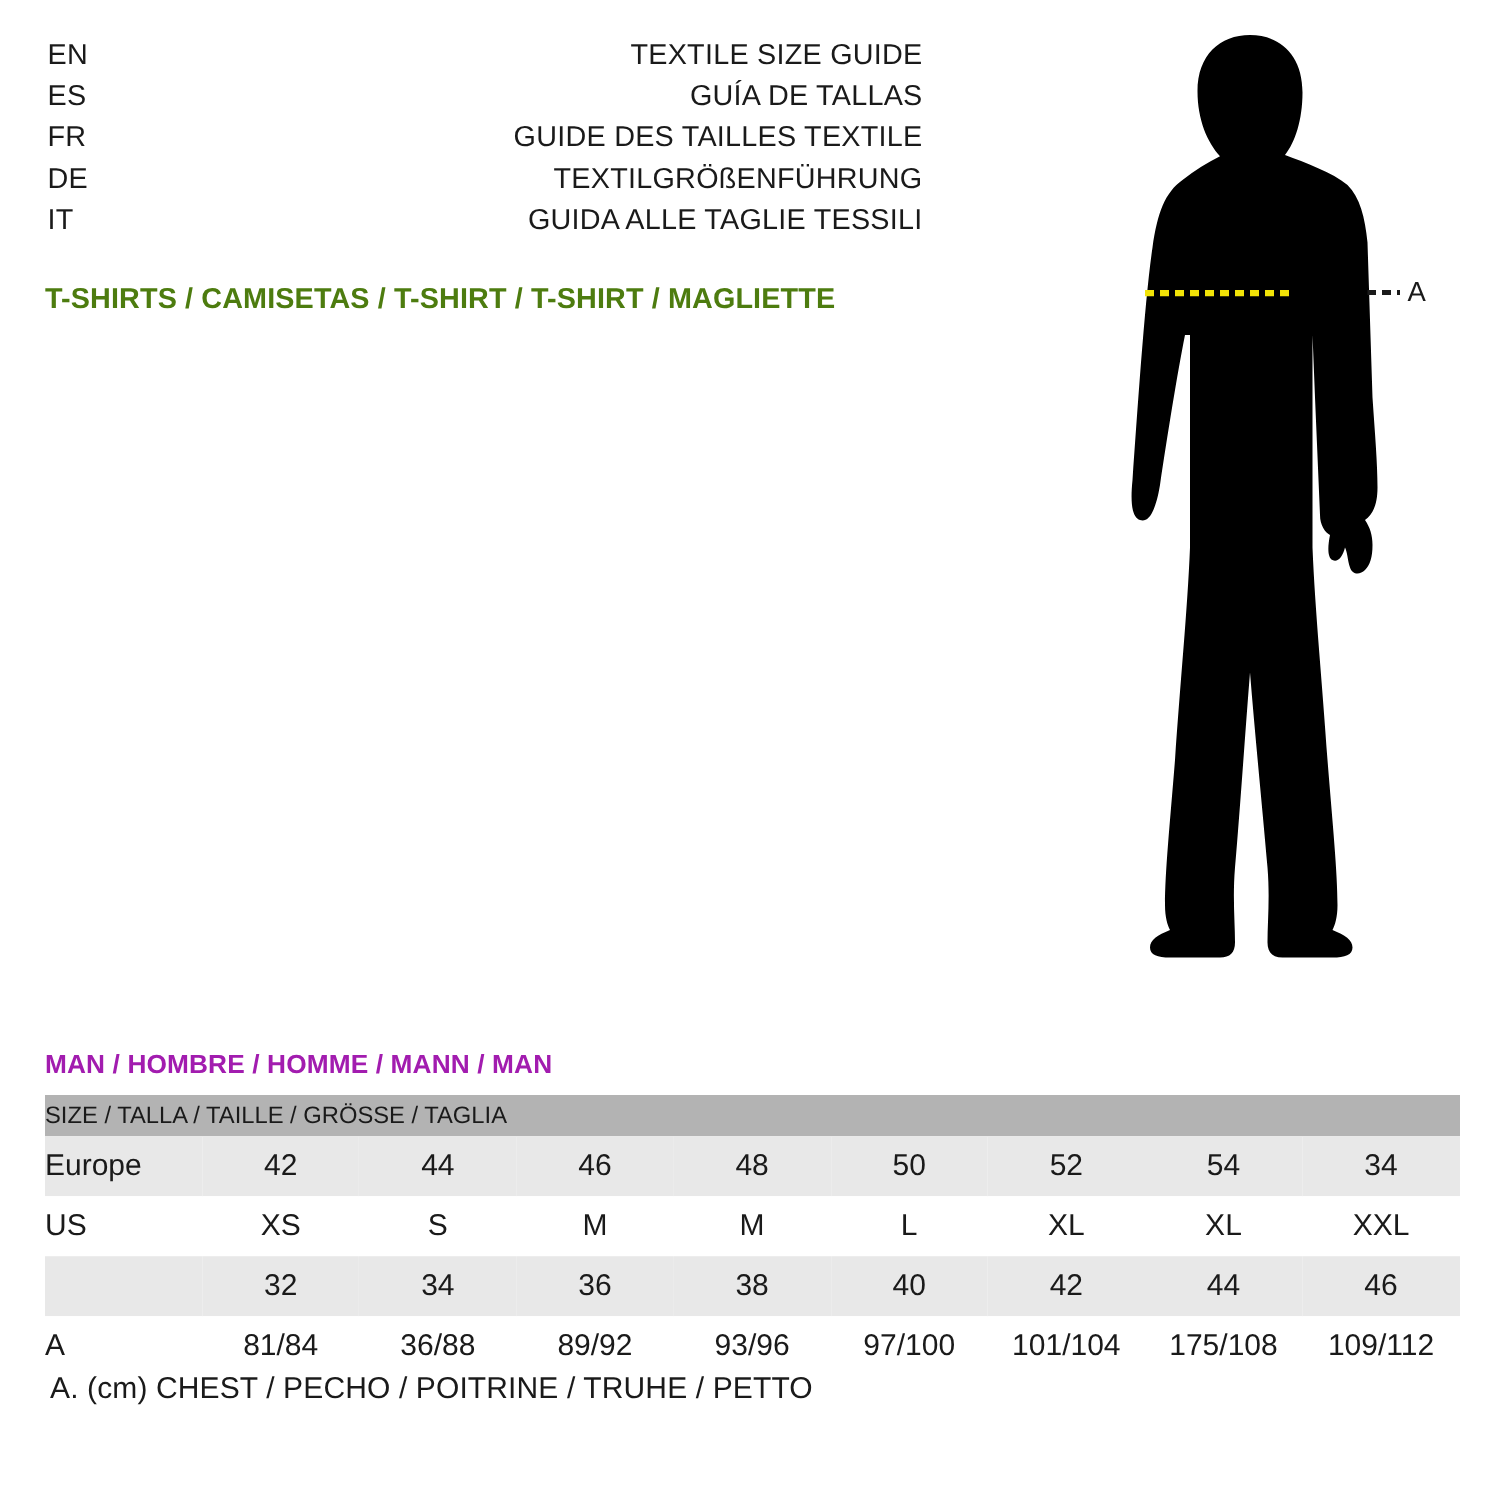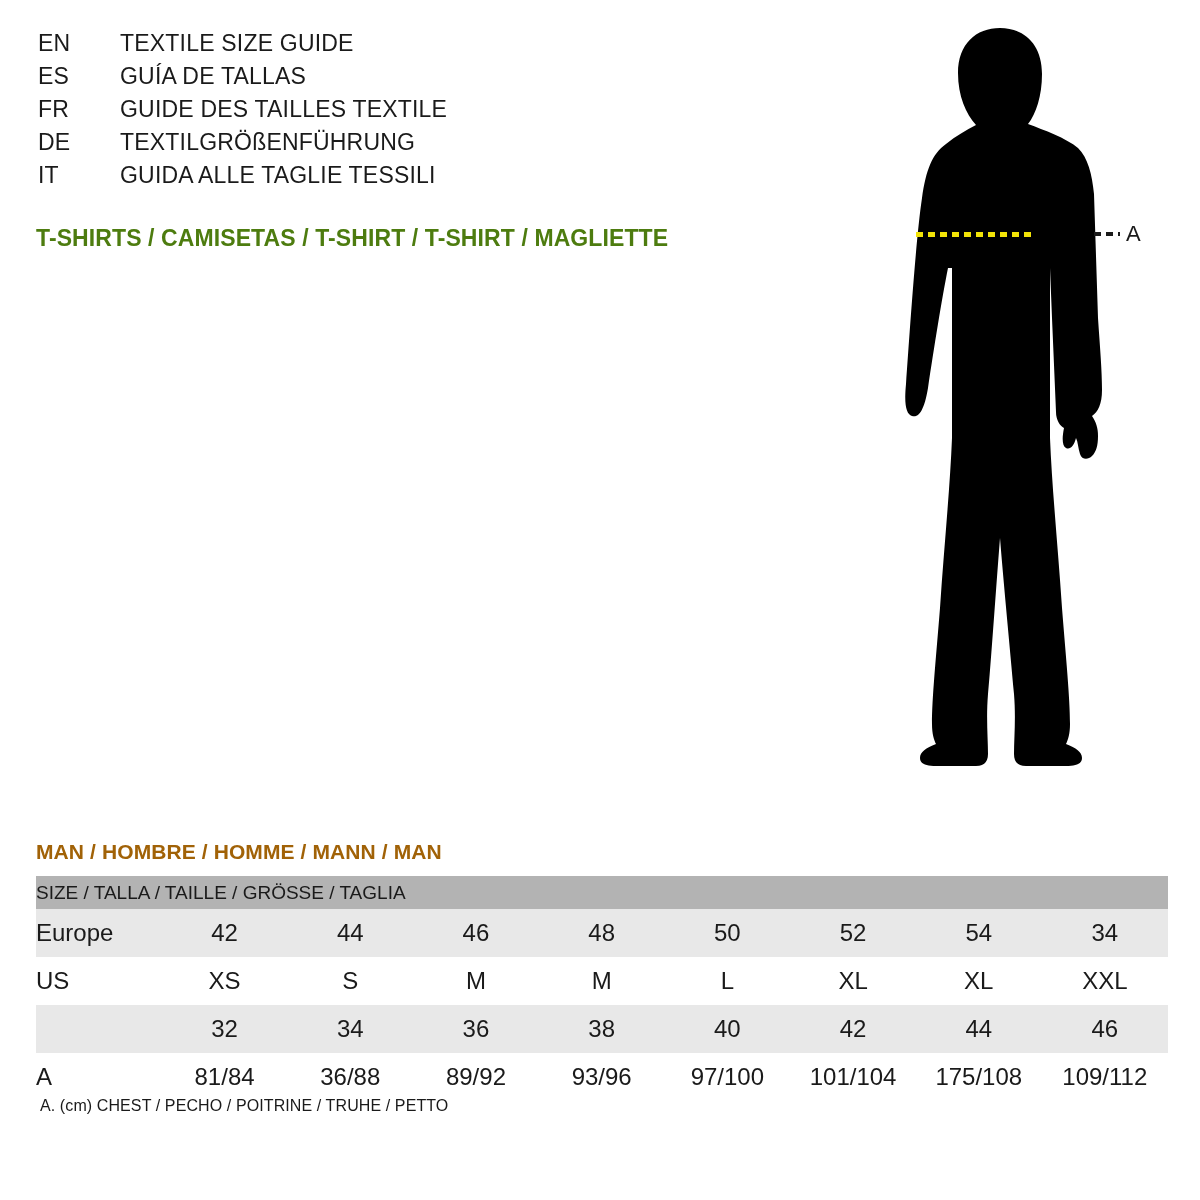--- a/index.html
+++ b/index.html
@@ -20,20 +20,21 @@
   .lang-block {
     position: absolute;
     left: 38px;
     top: 30px;
     width: 700px;
   }
   .lang-row {
     display: flex;
     align-items: baseline;
     height: 33px;
+    justify-content: space-between;
   }
   .lang-code {
     width: 82px;
     font-size: 23px;
     letter-spacing: .2px;
     color: #1a1a1a;
   }
   .lang-text {
     font-size: 23px;
     letter-spacing: .2px;
@@ -94,21 +95,21 @@
   
   .table-section {
     position: absolute;
     left: 36px;
     top: 840px;
     width: 1132px;
   }
   .gender-title {
     font-size: 21px;
     font-weight: bold;
-    color: #a16207;
+    color: #a21caf;
     margin-bottom: 12px;
     letter-spacing: .1px;
   }
   table.size-table {
     border-collapse: collapse;
     width: 1132px;
     table-layout: fixed;
   }
   table.size-table td {
     font-size: 24px;
@@ -128,21 +129,21 @@
     font-size: 19px;
     height: 33px;
   }
   tr.shade td { background: #e8e8e8; }
   tr.plain td { background: #ffffff; }
 
   .footnote {
     position: absolute;
     left: 40px;
     top: 1097px;
-    font-size: 16px;
+    font-size: 24px;
     color: #1a1a1a;
     letter-spacing: .1px;
   }
 </style>
 </head>
 <body>
 
 <div class="lang-block">
   <div class="lang-row">
     <div class="lang-code">EN</div>

